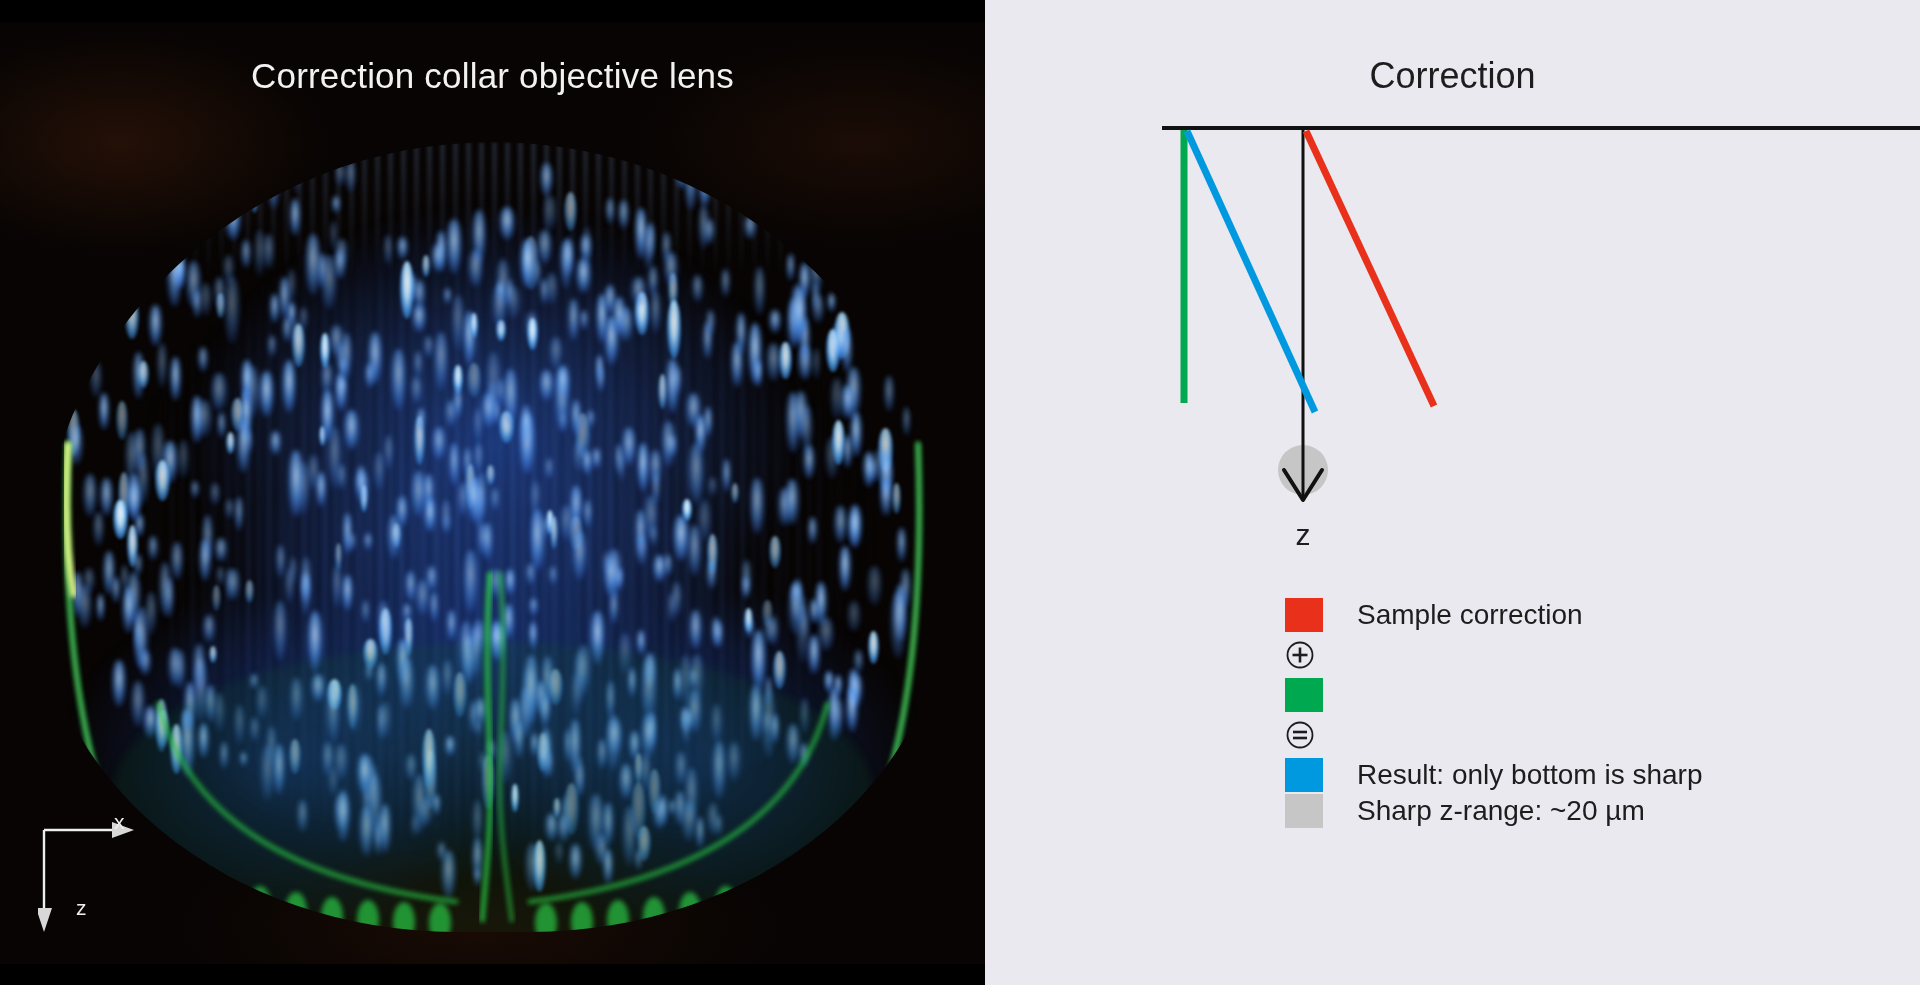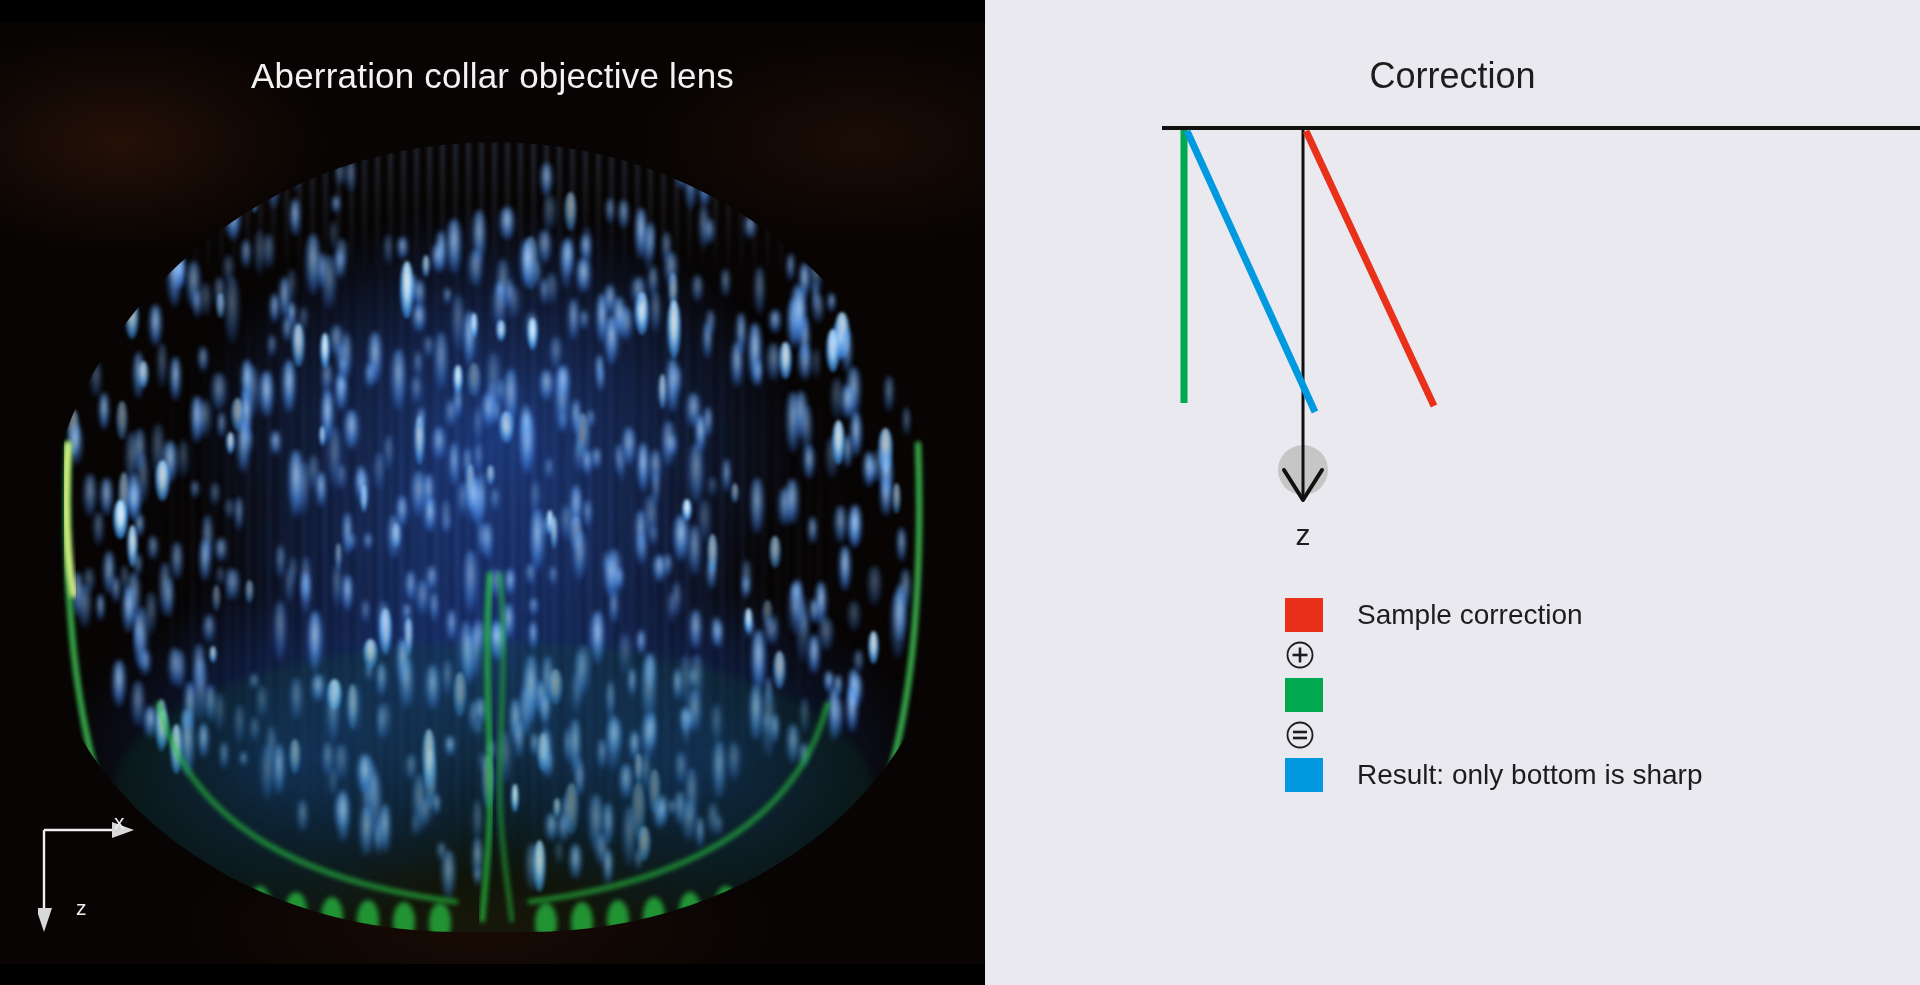--- a/index.html
+++ b/index.html
@@ -824,21 +824,21 @@
           <path d="M6,18 L74,18" stroke="#efefef" stroke-width="2.4" fill="none"></path>
           <path d="M74,10 L96,18 L74,26 Z" fill="#d8d8d8"></path>
           <path d="M6,18 L6,96" stroke="#efefef" stroke-width="2.4" fill="none"></path>
           <path d="M-2,96 L6,120 L14,96 Z" fill="#d8d8d8"></path>
         </svg>
         <span class="axis-label-x">x</span>
         <span class="axis-label-z">z</span>
       </div>
     </div>
 
-    <div class="panel-title">Aberration collar objective lens</div>
+    <div class="panel-title">Correction collar objective lens</div>
   </div>
 
   <div class="right-panel">
 
     <div class="diagram-title">Correction</div>
 
     <svg class="ray-diagram" viewBox="0 0 935 560">
 
       <circle cx="318" cy="470" r="25" fill="#c6c6c6"></circle>
 
@@ -890,16 +890,20 @@
             <line x1="8" y1="18" x2="22" y2="18" stroke="#1d1d1d" stroke-width="2.6"></line>
           </svg>
         </span>
       </div>
 
       <div class="legend-row row-gap-sm">
         <span class="swatch" style="background:#0099e0"></span>
         <span class="legend-label">Result: only bottom is sharp</span>
       </div>
 
+      <div class="legend-row">
+        <span class="swatch" style="background:#c6c6c6"></span>
+        <span class="legend-label">Sharp z-range: ~20 µm</span>
+      </div>
 
     </div>
   </div>
 </div>
 
 </body></html>

